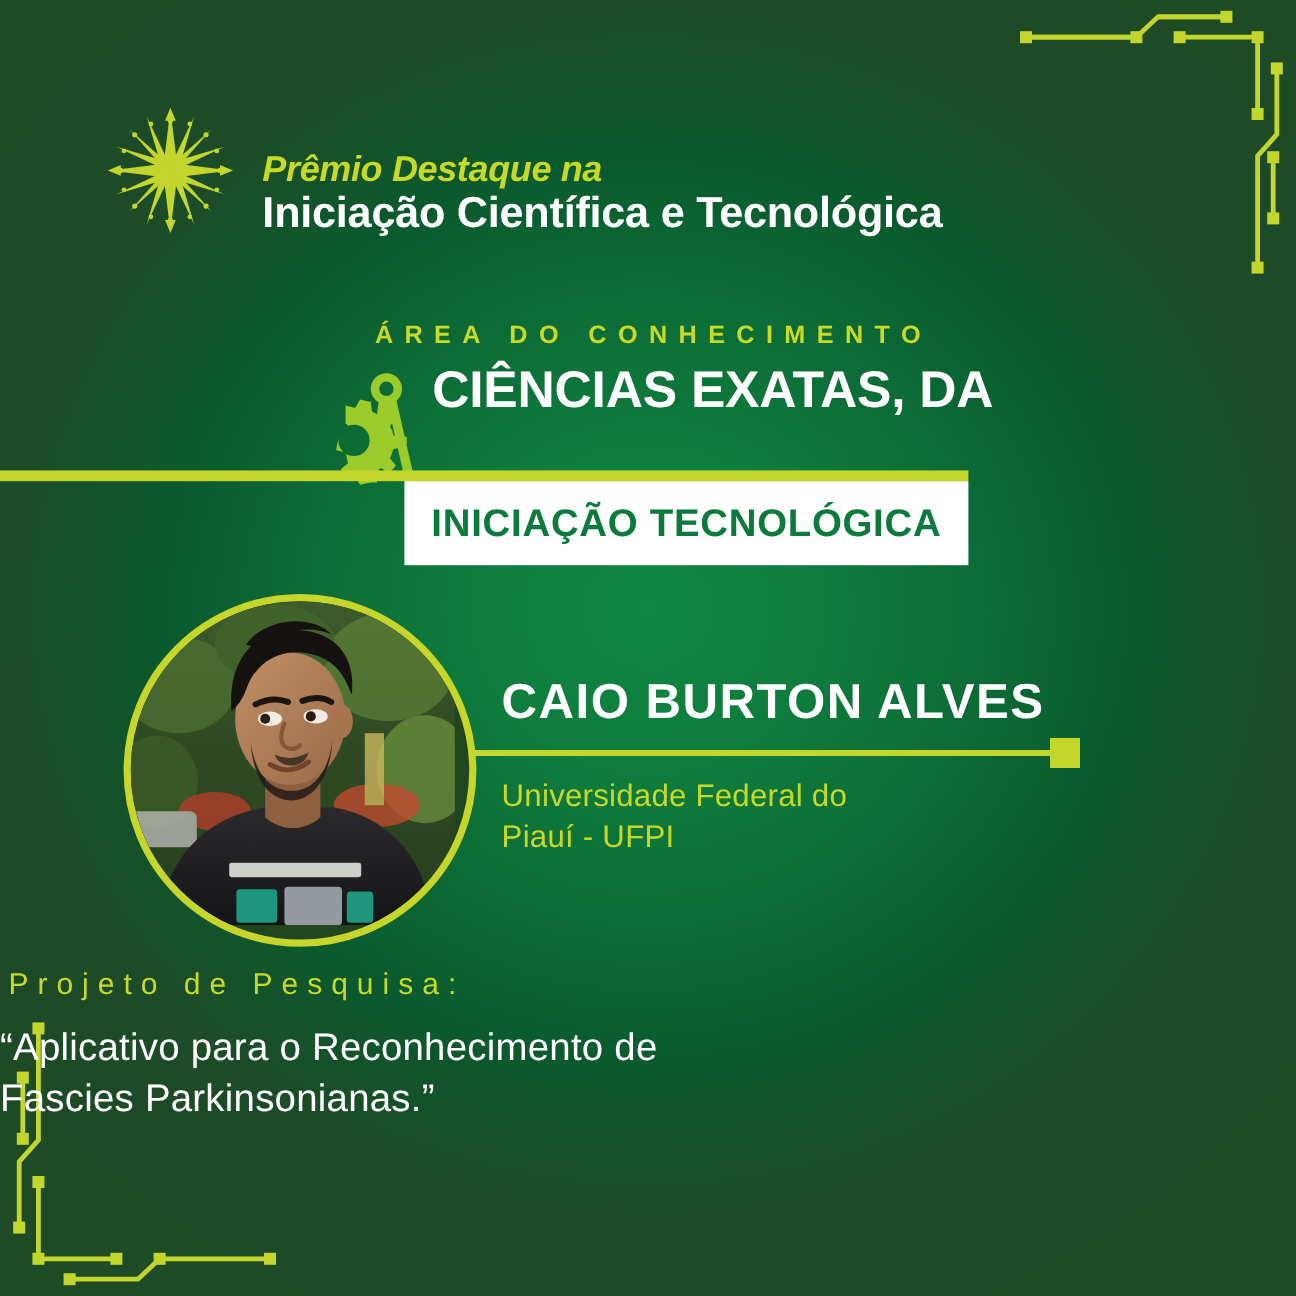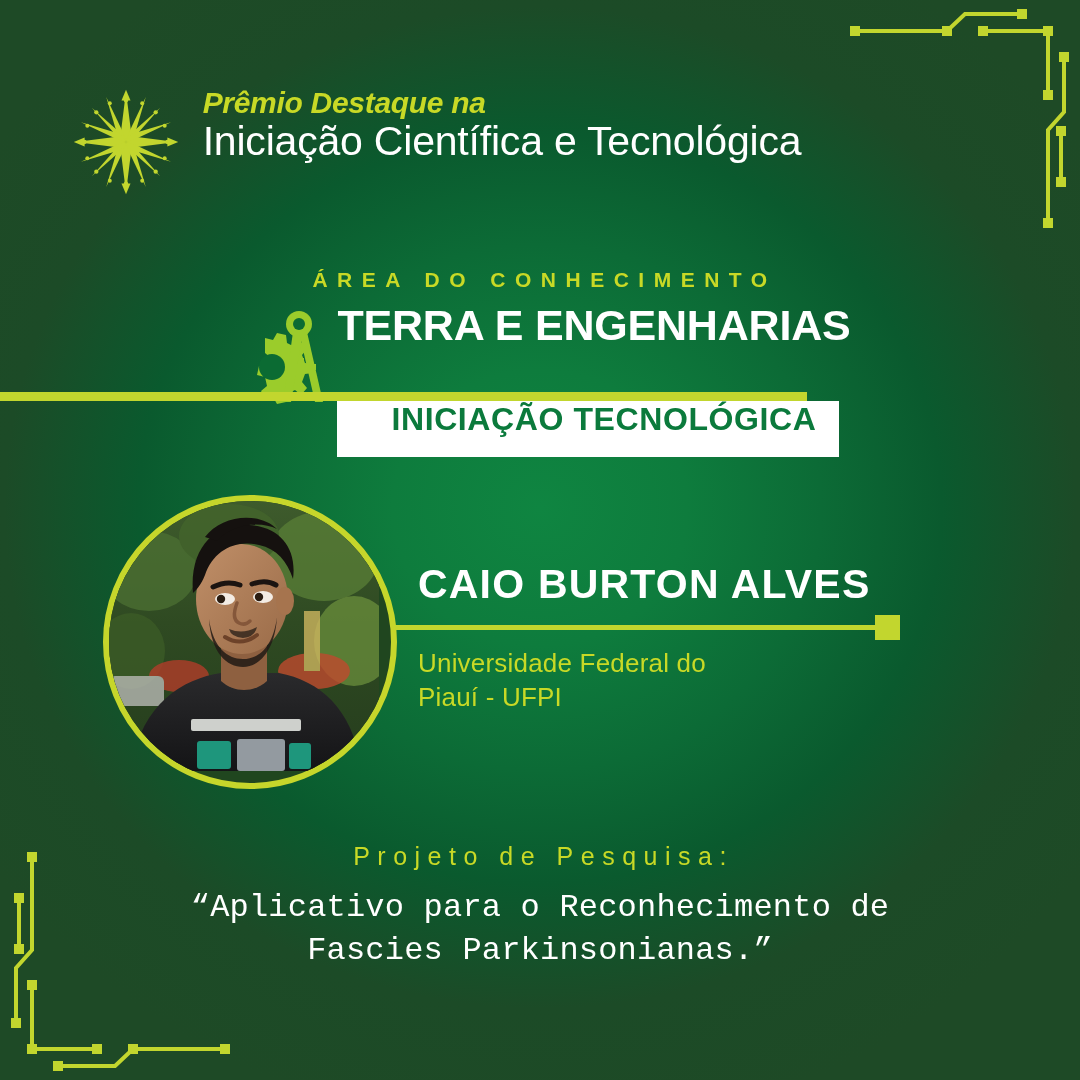--- a/index.html
+++ b/index.html
@@ -31,21 +31,21 @@
   .circuit.tr { top: 0; right: 0; }
   .circuit.bl { bottom: 0; left: 0; transform: rotate(180deg); }
 
   
   .header {
     position: absolute;
     top: 88px;
     left: 0;
     width: 868px;
     display: flex;
-    align-items: flex-start;
+    align-items: flex-end;
     justify-content: center;
     gap: 18px;
   }
   .logo-mark {
     width: 118px;
     height: 108px;
     flex: 0 0 auto;
   }
   .logo-text {
     display: flex;
@@ -53,22 +53,22 @@
     line-height: 1.02;
   }
   .logo-line1 {
     font-size: 30px;
     font-weight: bold;
     font-style: italic;
     color: #c8d926;
     letter-spacing: -0.3px;
   }
   .logo-line2 {
-    font-size: 41px;
-    font-weight: normal;
+    font-size: 36px;
+    font-weight: bold;
     color: #ffffff;
     letter-spacing: -0.2px;
     margin-top: 2px;
   }
 
   
   .area-block {
     position: absolute;
     top: 268px;
     left: 0;
@@ -113,25 +113,25 @@
     left: 0;
     width: 807px;
     height: 9px;
     background: #c2d62e;
   }
   .chip {
     position: absolute;
     top: 401px;
     left: 337px;
     width: 470px;
-    height: 56px;
+    height: 70px;
     background: #ffffff;
     display: flex;
+    align-items: center;
     justify-content: center;
-    padding-left: 32px;
   }
   .chip-text {
     font-size: 32px;
     font-weight: bold;
     color: #0b7a3c;
     letter-spacing: 0.6px;
   }
 
   
   .avatar {
@@ -185,36 +185,34 @@
     line-height: 1.28;
     letter-spacing: 0.2px;
   }
 
   
   .project {
     position: absolute;
     top: 806px;
     left: 0;
     width: 1080px;
-    text-align: center;
-    margin-top: 36px;
+    text-align: left;
   }
   .project-label {
     font-size: 25px;
     letter-spacing: 7.5px;
     color: #c8d926;
     padding-left: 7px;
   }
   .project-title {
     margin-top: 16px;
     font-size: 32px;
     color: #ffffff;
     line-height: 1.33;
     letter-spacing: 0.2px;
-    font-family: Liberation Mono, monospace;
   }
 </style>
 </head>
 <body>
 
 <div id="poster">
 
   <svg class="circuit tr" width="250" height="240" viewBox="0 0 250 240">
     <g stroke="#c2d62e" stroke-width="4" fill="none">
       <path d="M25 31 L117 31"></path>
@@ -333,21 +331,21 @@
 
           <polygon points="64,22 74,22 62,92 54,92"></polygon>
           <polygon points="70,22 78,22 94,92 86,92"></polygon>
 
           <rect x="59" y="54" width="28" height="6"></rect>
           <rect x="70" y="48" width="5" height="12"></rect>
         </g>
       </svg>
 
       <div class="area-title">
-        <div>TERRA E ENGENHARIAS</div>
+        <div>CIÊNCIAS EXATAS, DA</div>
       </div>
     </div>
   </div>
 
   <div class="rule"></div>
 
   <div class="chip">
     <span class="chip-text">INICIAÇÃO TECNOLÓGICA</span>
   </div>
 

